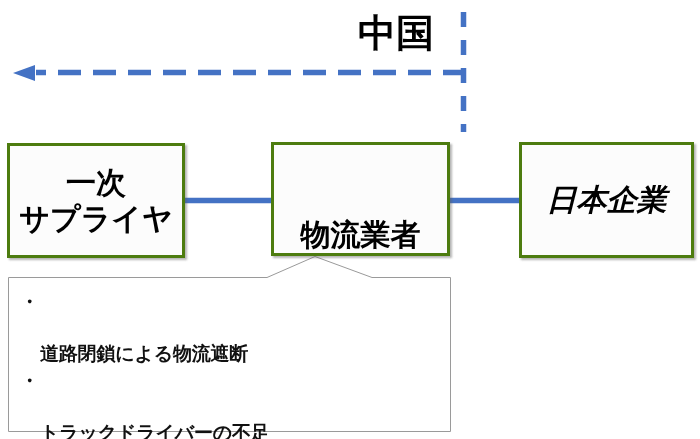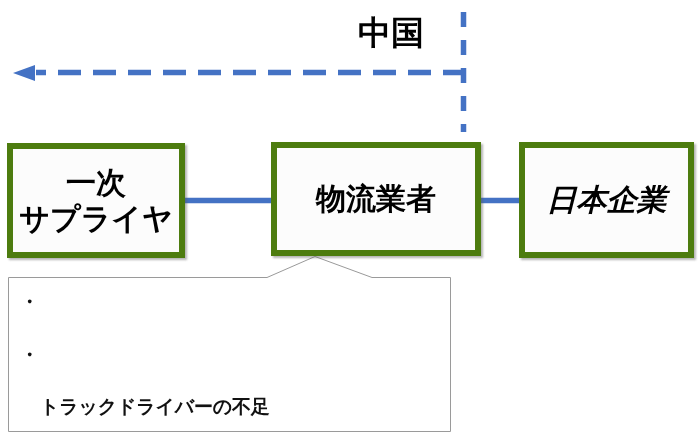--- a/index.html
+++ b/index.html
@@ -37,29 +37,29 @@
   .region-label {
     position: absolute;
     font-weight: bold;
     color: #000000;
     white-space: nowrap;
     letter-spacing: 0px;
   }
   #region-china {
     left: 358px;
     top: 13px;
-    font-size: 33px;
+    font-size: 38px;
     line-height: 40px;
   }
 
   
   .entity-box {
     position: absolute;
     background: #fcfcfc;
-    border: 6px solid #4d7c0f;
+    border: 3px solid #4d7c0f;
     box-shadow: 1.5px 1.5px 2px rgba(90,90,90,0.45);
     box-sizing: border-box;
     display: flex;
     align-items: center;
     justify-content: center;
     text-align: center;
   }
   .entity-box .entity-label {
     font-weight: bold;
     color: #000000;
@@ -71,22 +71,23 @@
 
   #box-primary-supplier {
     left: 7px;
     top: 143px;
     width: 178px;
     height: 115px;
   }
   #box-logistics {
     left: 271px;
     top: 142px;
-    width: 210px;
+    width: 179px;
     height: 114px;
+    align-items: flex-end;
   }
   #box-japanese-company {
     left: 519px;
     top: 142px;
     width: 175px;
     height: 116px;
     font-style: italic;
   }
 
   
@@ -158,20 +159,21 @@
   </div>
 
   <div class="entity-box" id="box-japanese-company">
     <span class="entity-label">日本企業</span>
   </div>
 
   <div id="callout-issues">
     <ul id="issue-list">
       <li>
         <span class="bullet-dot">・</span>
+        <span>道路閉鎖による物流遮断</span>
       </li>
       <li>
         <span class="bullet-dot">・</span>
         <span>トラックドライバーの不足</span>
       </li>
 
     </ul>
   </div>
 
 </div>

